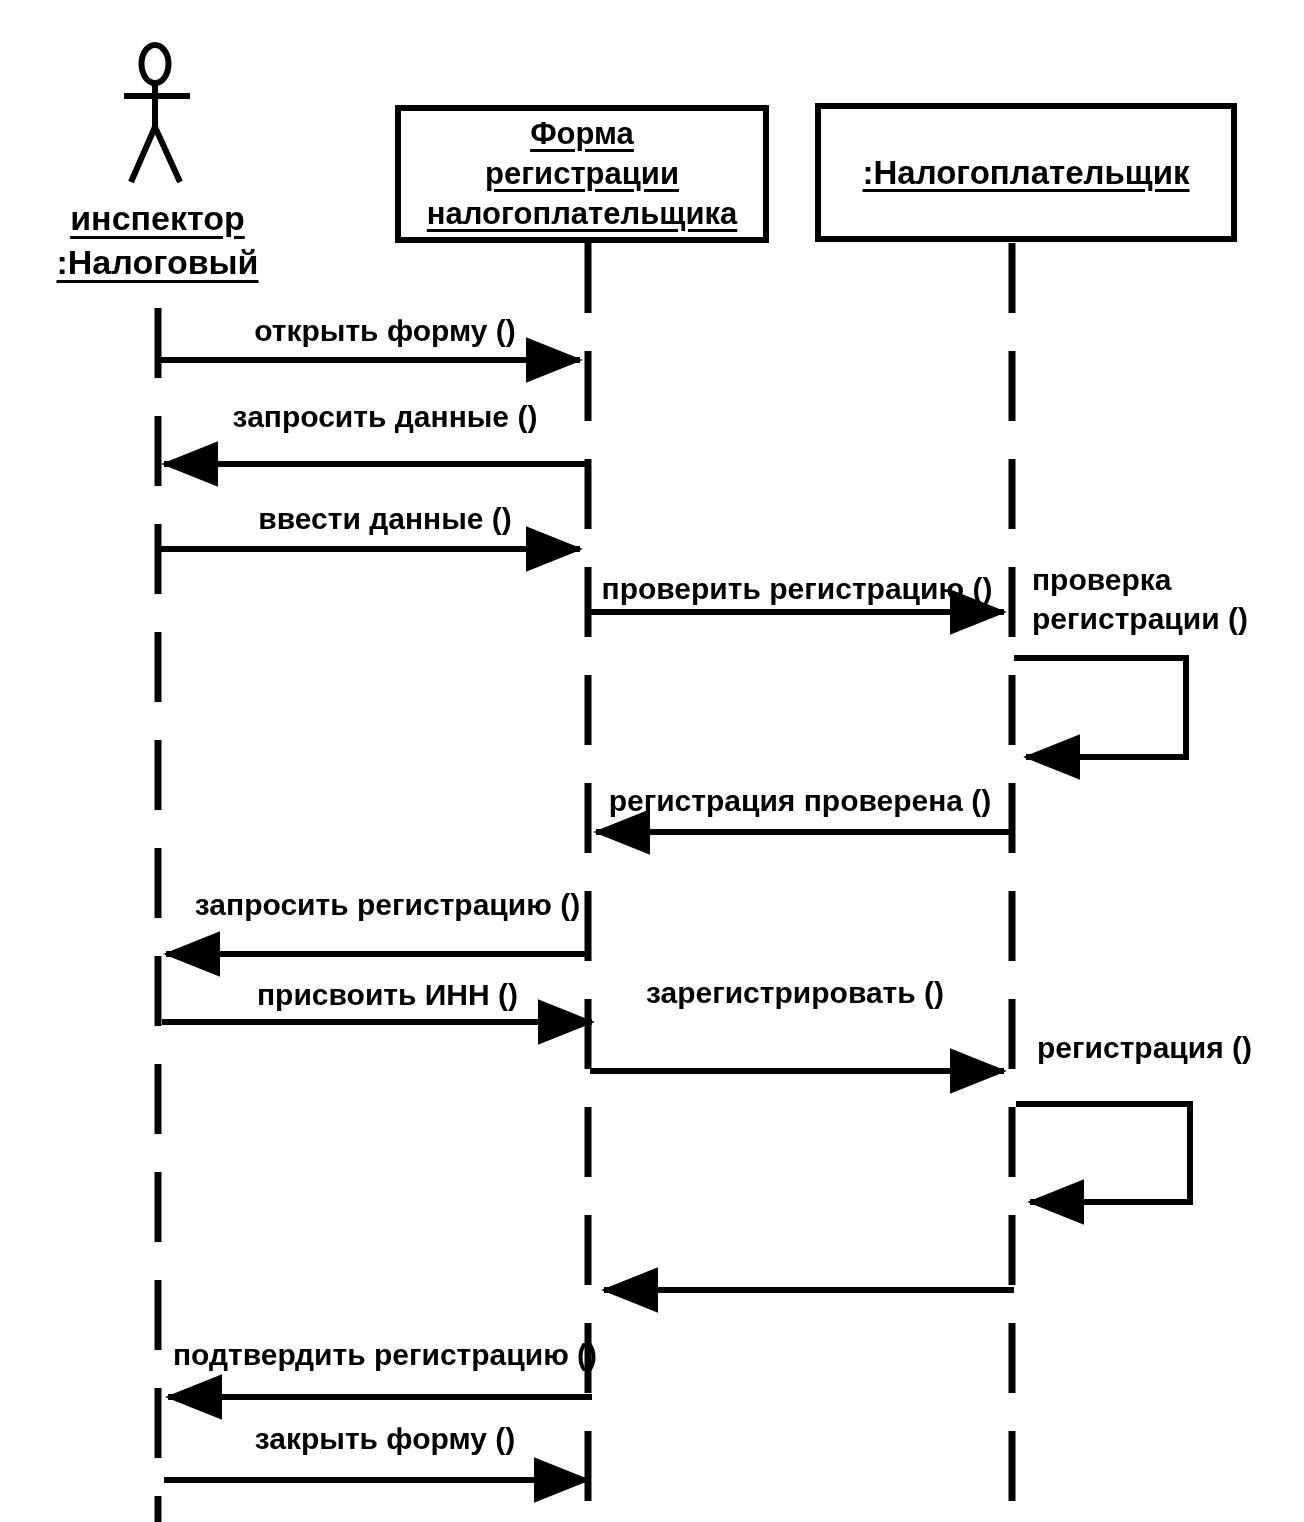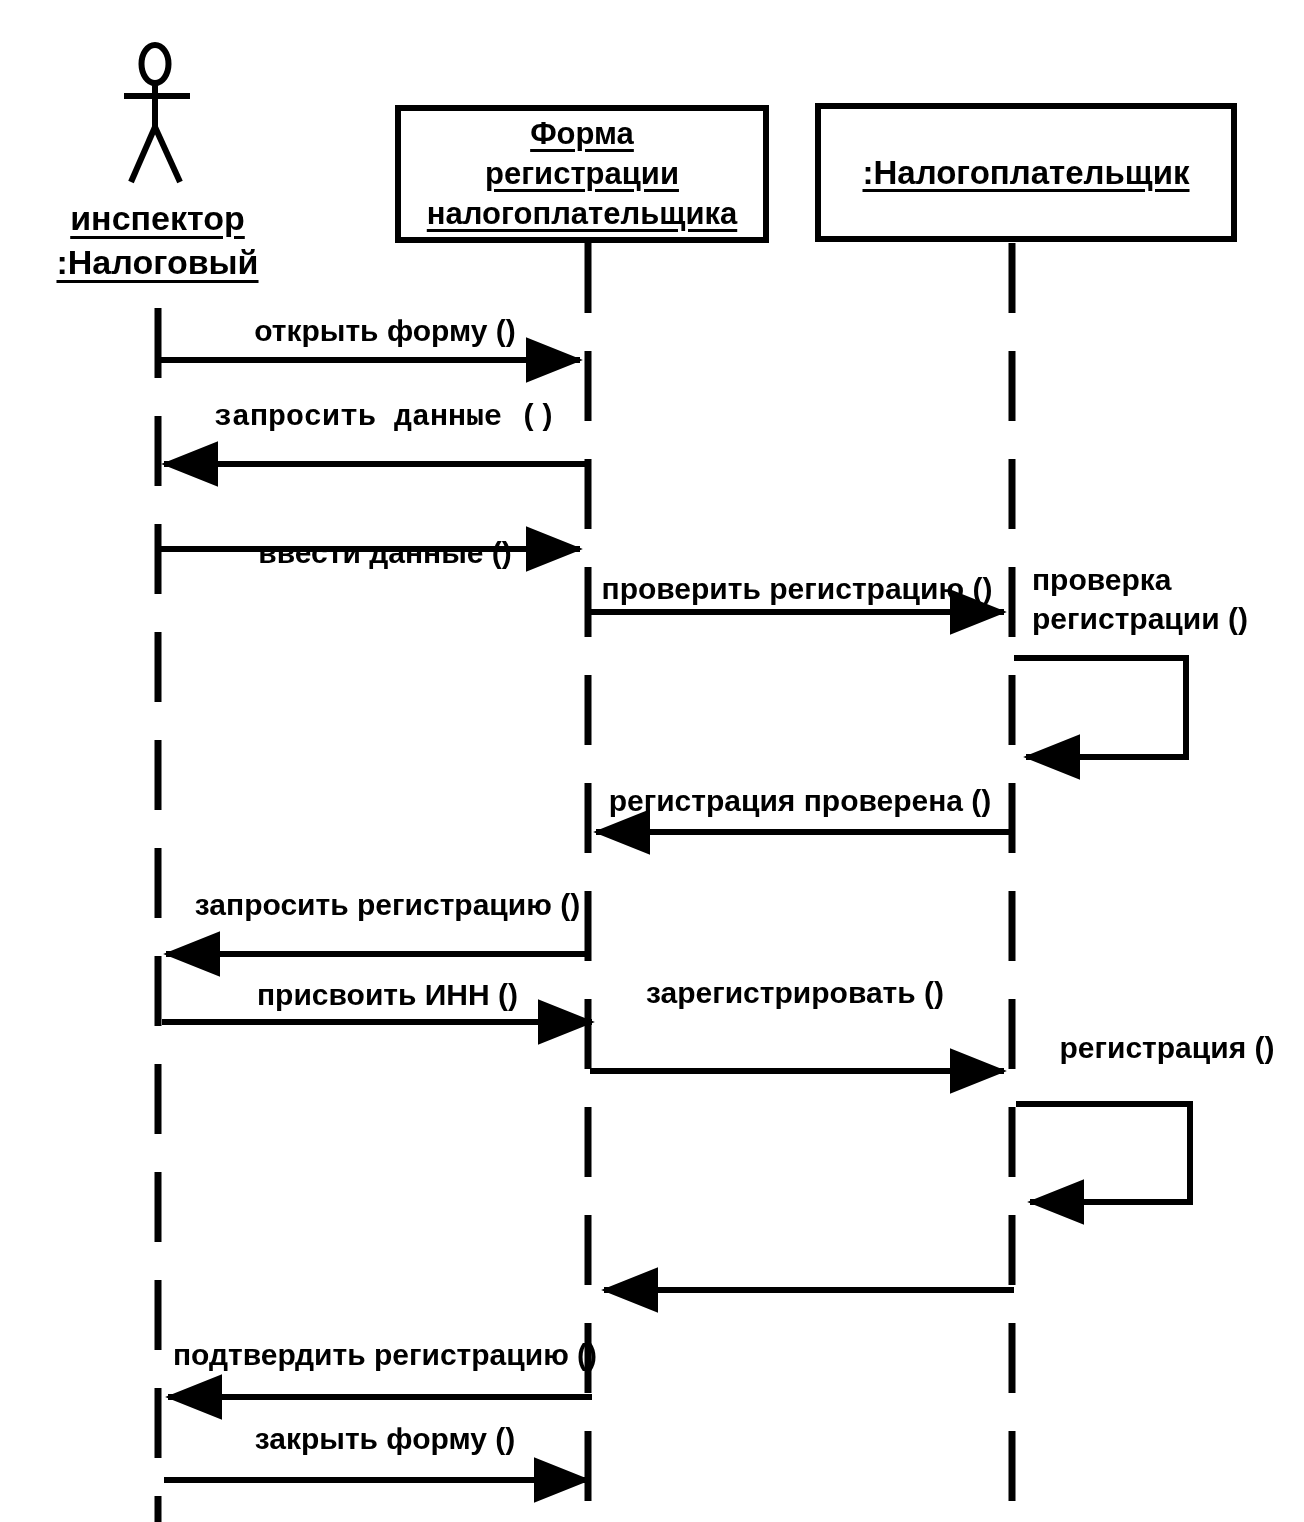--- a/index.html
+++ b/index.html
@@ -133,36 +133,36 @@
       <div>налогоплательщика</div>
     </div>
   </div>
 
   <div class="objbox" id="box-taxpayer" style="left:815px; top:103px; width:422px; height:139px;">
     <div class="title">:Налогоплательщик</div>
   </div>
 
   <div class="msg" style="left:155px; top:296px; width:460px;margin-top:16px;">открыть форму ()</div>
 
-  <div class="msg" style="left:155px; top:398px; width:460px;font-family:Liberation Mono, monospace;">запросить данные ()</div>
+  <div class="msg" style="left:155px; top:398px; width:460px;">запросить данные ()</div>
 
-  <div class="msg" style="left:155px; top:500px; width:460px;margin-top:34px;">ввести данные ()</div>
+  <div class="msg" style="left:155px; top:500px; width:460px;">ввести данные ()</div>
 
   <div class="msg" style="left:592px; top:570px; width:410px;">проверить регистрацию ()</div>
 
   <div class="msg" style="left:155px; top:886px; width:465px;">запросить регистрацию ()</div>
 
   <div class="msg" style="left:590px; top:782px; width:420px;">регистрация проверена ()</div>
 
   <div class="msg" style="left:155px; top:976px; width:465px;">присвоить ИНН ()</div>
 
   <div class="msg" style="left:595px; top:974px; width:400px;">зарегистрировать ()</div>
 
 
   <div class="msg" style="left:150px; top:1336px; width:470px;">подтвердить регистрацию ()</div>
 
   <div class="msg" style="left:150px; top:1420px; width:470px;">закрыть форму ()</div>
 
   <div class="selfmsg" style="left:1032px; top:560px; width:275px;">проверка регистрации ()</div>
 
-  <div class="selfmsg" style="left:1037px; top:1028px; width:260px; white-space:nowrap;text-align:center;">регистрация ()</div>
+  <div class="selfmsg" style="left:1037px; top:1028px; width:260px; white-space:nowrap;">регистрация ()</div>
 
 </div>
 
 </body></html>

